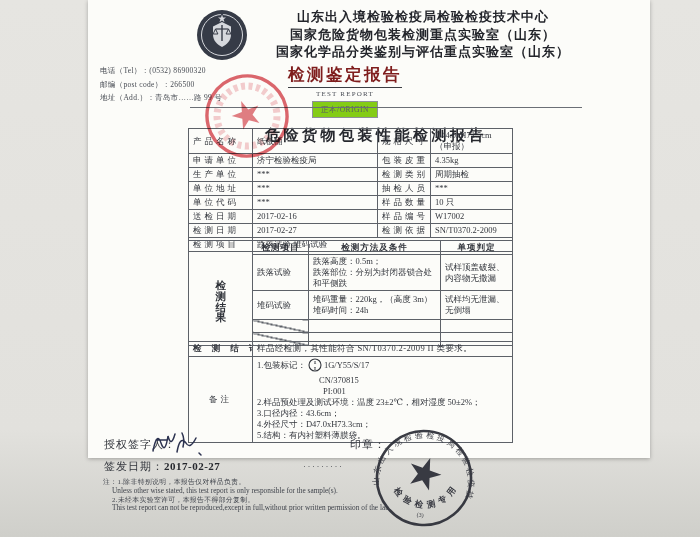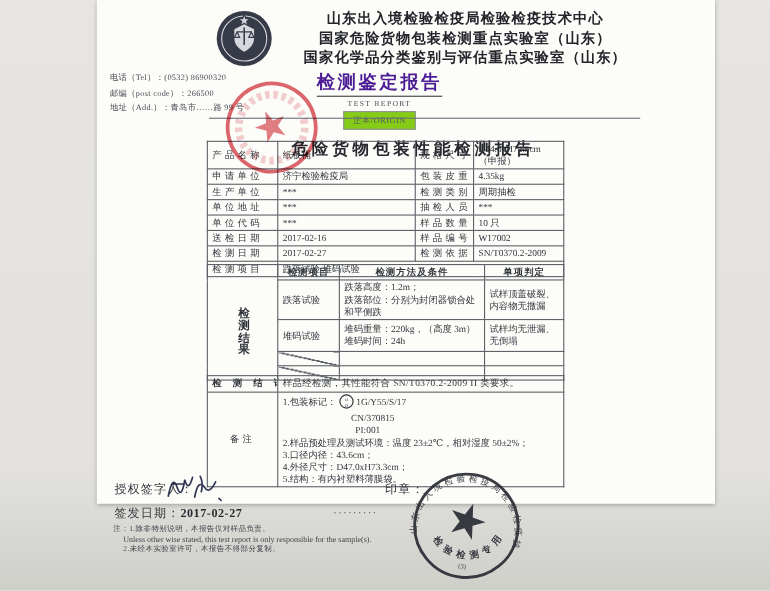--- a/index.html
+++ b/index.html
@@ -15,21 +15,21 @@
   }
   
   .emblem{position:absolute;left:193px;top:5px;width:58px;height:58px;}
   .org{
     position:absolute;left:262px;top:8px;width:322px;text-align:center;
     font-weight:bold;font-size:13px;line-height:17.5px;letter-spacing:1px;color:#23252b;
   }
   .contact{position:absolute;left:100px;top:64px;font-size:7.5px;line-height:13.5px;color:#474b53;letter-spacing:.3px;}
   .titleblk{position:absolute;left:283px;top:64px;width:124px;text-align:center;}
   .titleblk .cn{
-    display:inline-block;font-size:16.5px;font-weight:bold;letter-spacing:2.5px;color:#4c1d95;
+    display:inline-block;font-size:16.5px;font-weight:bold;letter-spacing:2.5px;color:#7f1d1d;
     border-bottom:1.6px solid #3c3e44;padding-bottom:1px;
   }
   .titleblk .en{font-size:7px;letter-spacing:1.2px;color:#4b4f57;margin-top:2px;}
   .titleblk .copy{
     margin:3px auto 0;width:64px;border:1px solid #8e9199;padding:2.5px 0;
     font-size:7.5px;color:#565a62;letter-spacing:.5px;background:#84cc16;
   }
   .meta{position:absolute;left:432px;top:66px;font-size:7.5px;line-height:14.5px;color:#474b53;}
   .meta b{font-size:9px;color:#2c2e35;font-weight:bold;letter-spacing:.3px;}
   .rule{position:absolute;left:190px;top:107px;width:392px;height:1px;background:#6b6f76;}
@@ -195,21 +195,21 @@
       <td class="side" rowspan="5">
         <div class="sideTxt">检测结果</div>
       </td>
       <td class="hcell">检测项目</td>
       <td class="hcell">检测方法及条件</td>
       <td class="hcell">单项判定</td>
     </tr>
     <tr class="rowA">
       <td class="item">跌落试验</td>
       <td class="meth">
-        <div>跌落高度：1.2m；</div>
+        <div>跌落高度：0.5m；</div>
         <div>跌落部位：分别为封闭器锁合处和平侧跌</div>
       </td>
       <td class="verd">试样顶盖破裂、内容物无撒漏</td>
     </tr>
     <tr class="rowB">
       <td class="item">堆码试验</td>
       <td class="meth">
         <div>堆码重量：220kg，（高度 3m）</div>
         <div>堆码时间：24h</div>
       </td>
@@ -296,14 +296,15 @@
         <circle cx="46" cy="45" r="30" fill="none" stroke="#d6454f" stroke-width="7" stroke-dasharray="4 3.5" opacity="0.32"></circle>
         <polygon transform="translate(46,44) rotate(-8)" points="0,-15 3.4,-4.6 14.3,-4.6 5.5,1.8 8.8,12.1 0,5.7 -8.8,12.1 -5.5,1.8 -14.3,-4.6 -3.4,-4.6" fill="#d6454f" opacity="0.85"></polygon>
       </g>
     </svg>
   </div>
 
   <div class="footnotes">
     <div class="fn-cn">注：1.除非特别说明，本报告仅对样品负责。</div>
     <div class="fn-en">Unless other wise stated, this test report is only responsible for the sample(s).</div>
     <div class="fn-cn ind">2.未经本实验室许可，本报告不得部分复制。</div>
+    <div class="fn-en">This test report can not be reproduced,except in full,without prior written permission of the lab.</div>
   </div>
 </div>
 
 </body></html>

